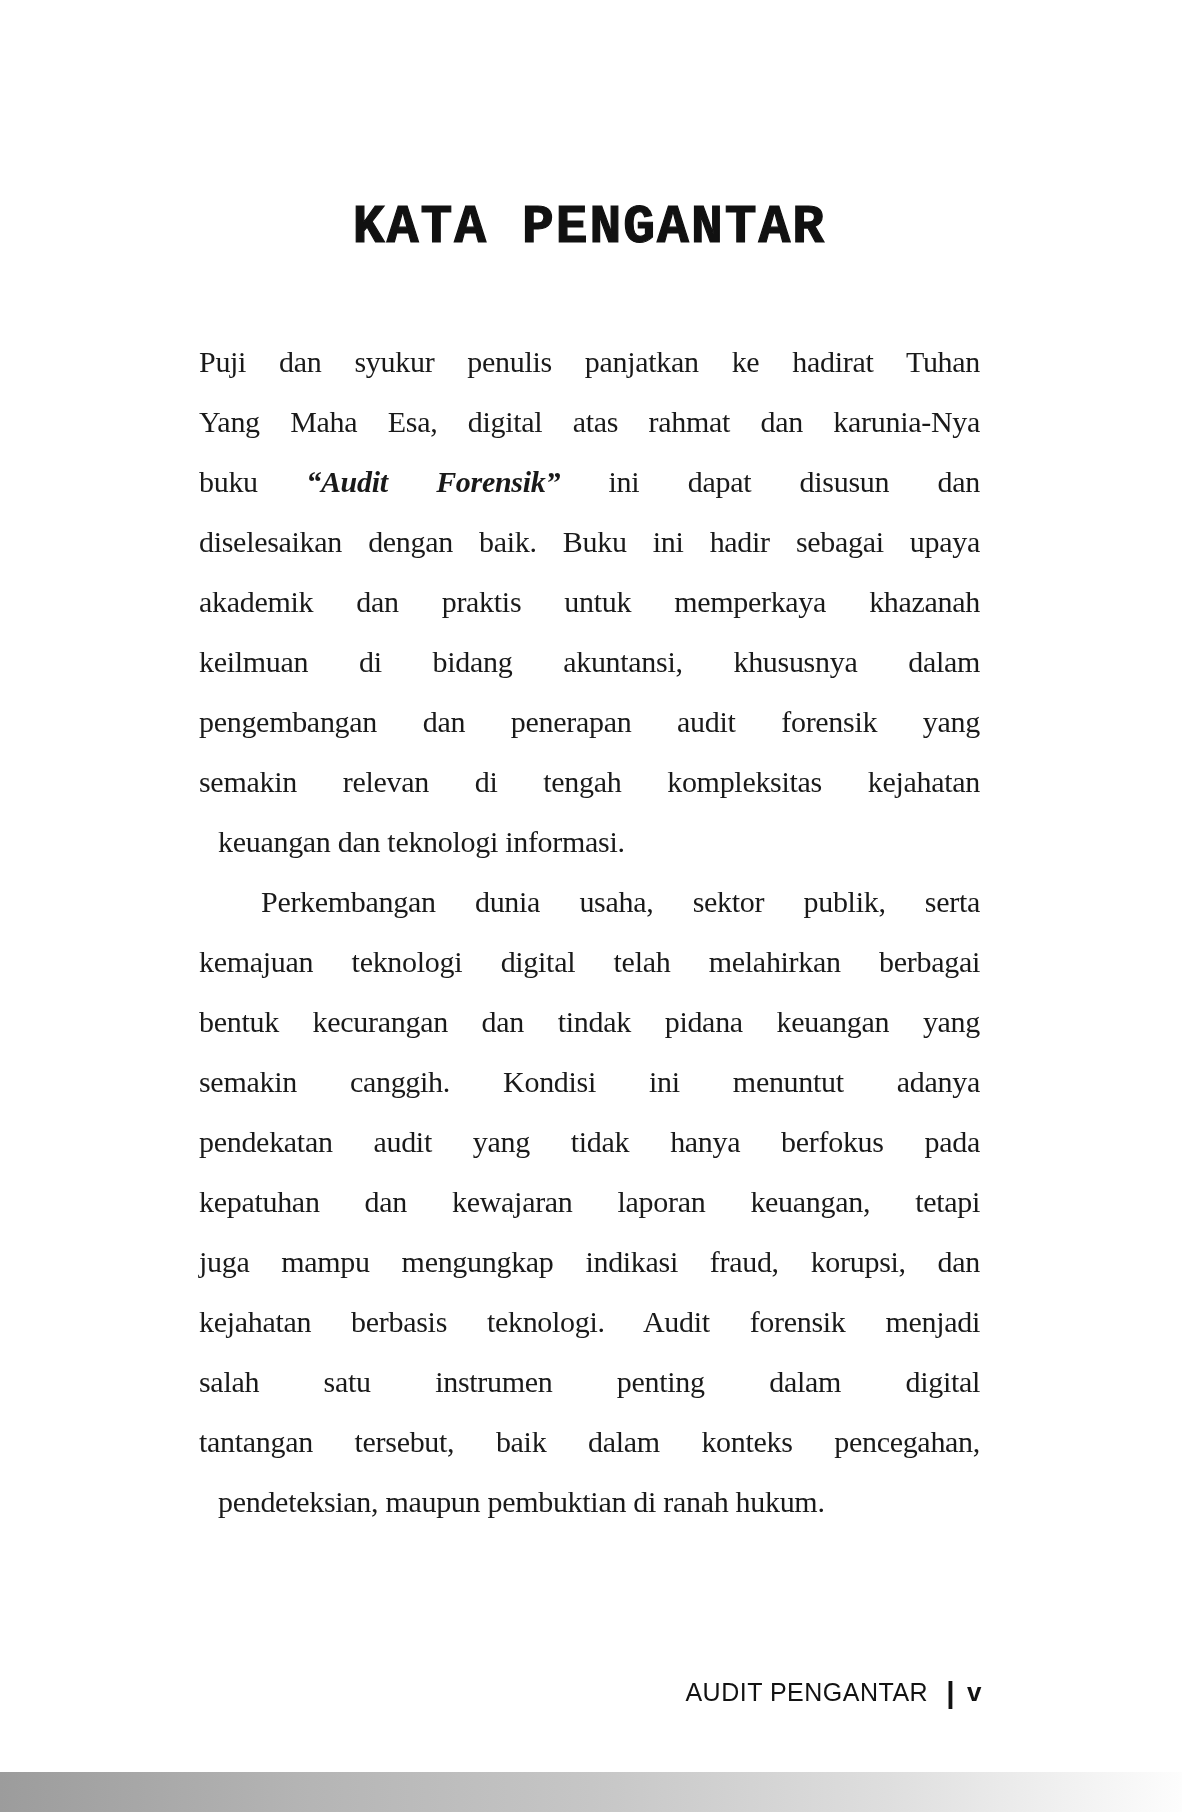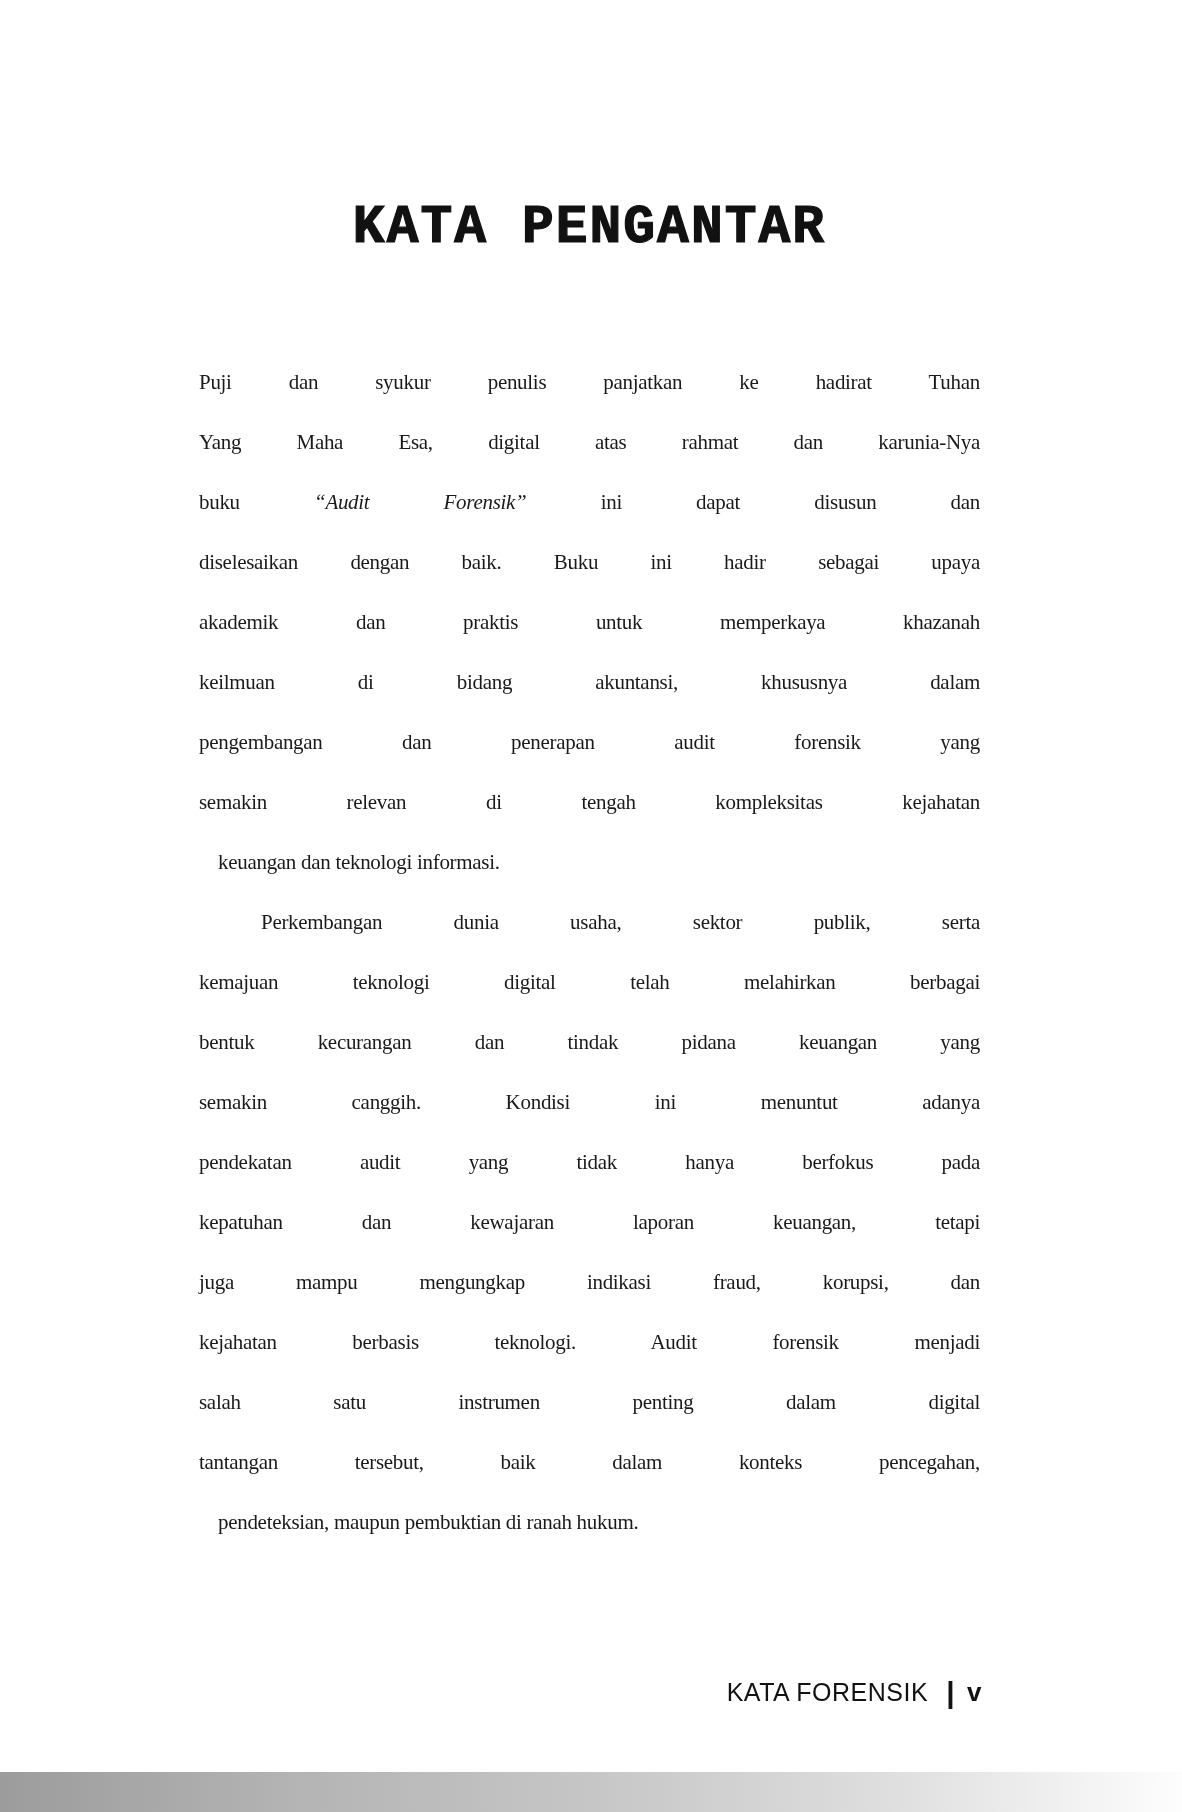--- a/index.html
+++ b/index.html
@@ -25,43 +25,43 @@
     font-family: Liberation Mono, monospace;
     font-weight: 700;
     font-size: 53px;
     line-height: 1;
     letter-spacing: 2px;
     color: #111111;
     -webkit-text-stroke: 1.2px #111111;
   }
   .body-text {
     position: absolute;
-    top: 352px;
+    top: 332px;
     left: 199px;
     width: 781px;
     font-family: "Liberation Serif", serif;
-    font-size: 21px;
+    font-size: 30px;
     line-height: 60px;
     letter-spacing: -0.3px;
     color: #1a1a1a;
   }
   .body-text .line {
     text-align: justify;
     text-align-last: justify;
     white-space: nowrap;
   }
   .body-text .line.para-end {
     text-align-last: left;
     margin-left: 19px;
   }
   .body-text .line.indent {
     text-indent: 62px;
   }
   .run-n { font-style: normal; font-weight: 400; }
-  .run-bi { font-style: italic; font-weight: 400; }
+  .run-bi { font-style: italic; font-weight: 700; }
   .footer {
     position: absolute;
     top: 1678px;
     right: 200px;
     font-family: "Liberation Sans", sans-serif;
     font-size: 25px;
     line-height: 1;
     letter-spacing: 0.5px;
     color: #121212;
     white-space: nowrap;
@@ -112,18 +112,18 @@
       <div class="line"><span class="run-n">pendekatan audit yang tidak hanya berfokus pada</span></div>
       <div class="line"><span class="run-n">kepatuhan dan kewajaran laporan keuangan, tetapi</span></div>
       <div class="line"><span class="run-n">juga mampu mengungkap indikasi fraud, korupsi, dan</span></div>
       <div class="line"><span class="run-n">kejahatan berbasis teknologi. Audit forensik menjadi</span></div>
       <div class="line"><span class="run-n">salah satu instrumen penting dalam digital</span></div>
       <div class="line"><span class="run-n">tantangan tersebut, baik dalam konteks pencegahan,</span></div>
       <div class="line para-end"><span class="run-n">pendeteksian, maupun pembuktian di ranah hukum.</span></div>
     </div>
 
   <div class="footer">
-    <span class="book-title">KATA FORENSIK</span><span class="sep">|</span><span class="pnum">v</span>
+    <span class="book-title">AUDIT PENGANTAR</span><span class="sep">|</span><span class="pnum">v</span>
   </div>
 
   <div class="gradient-bar"></div>
 
 </div>
 
 </body></html>

